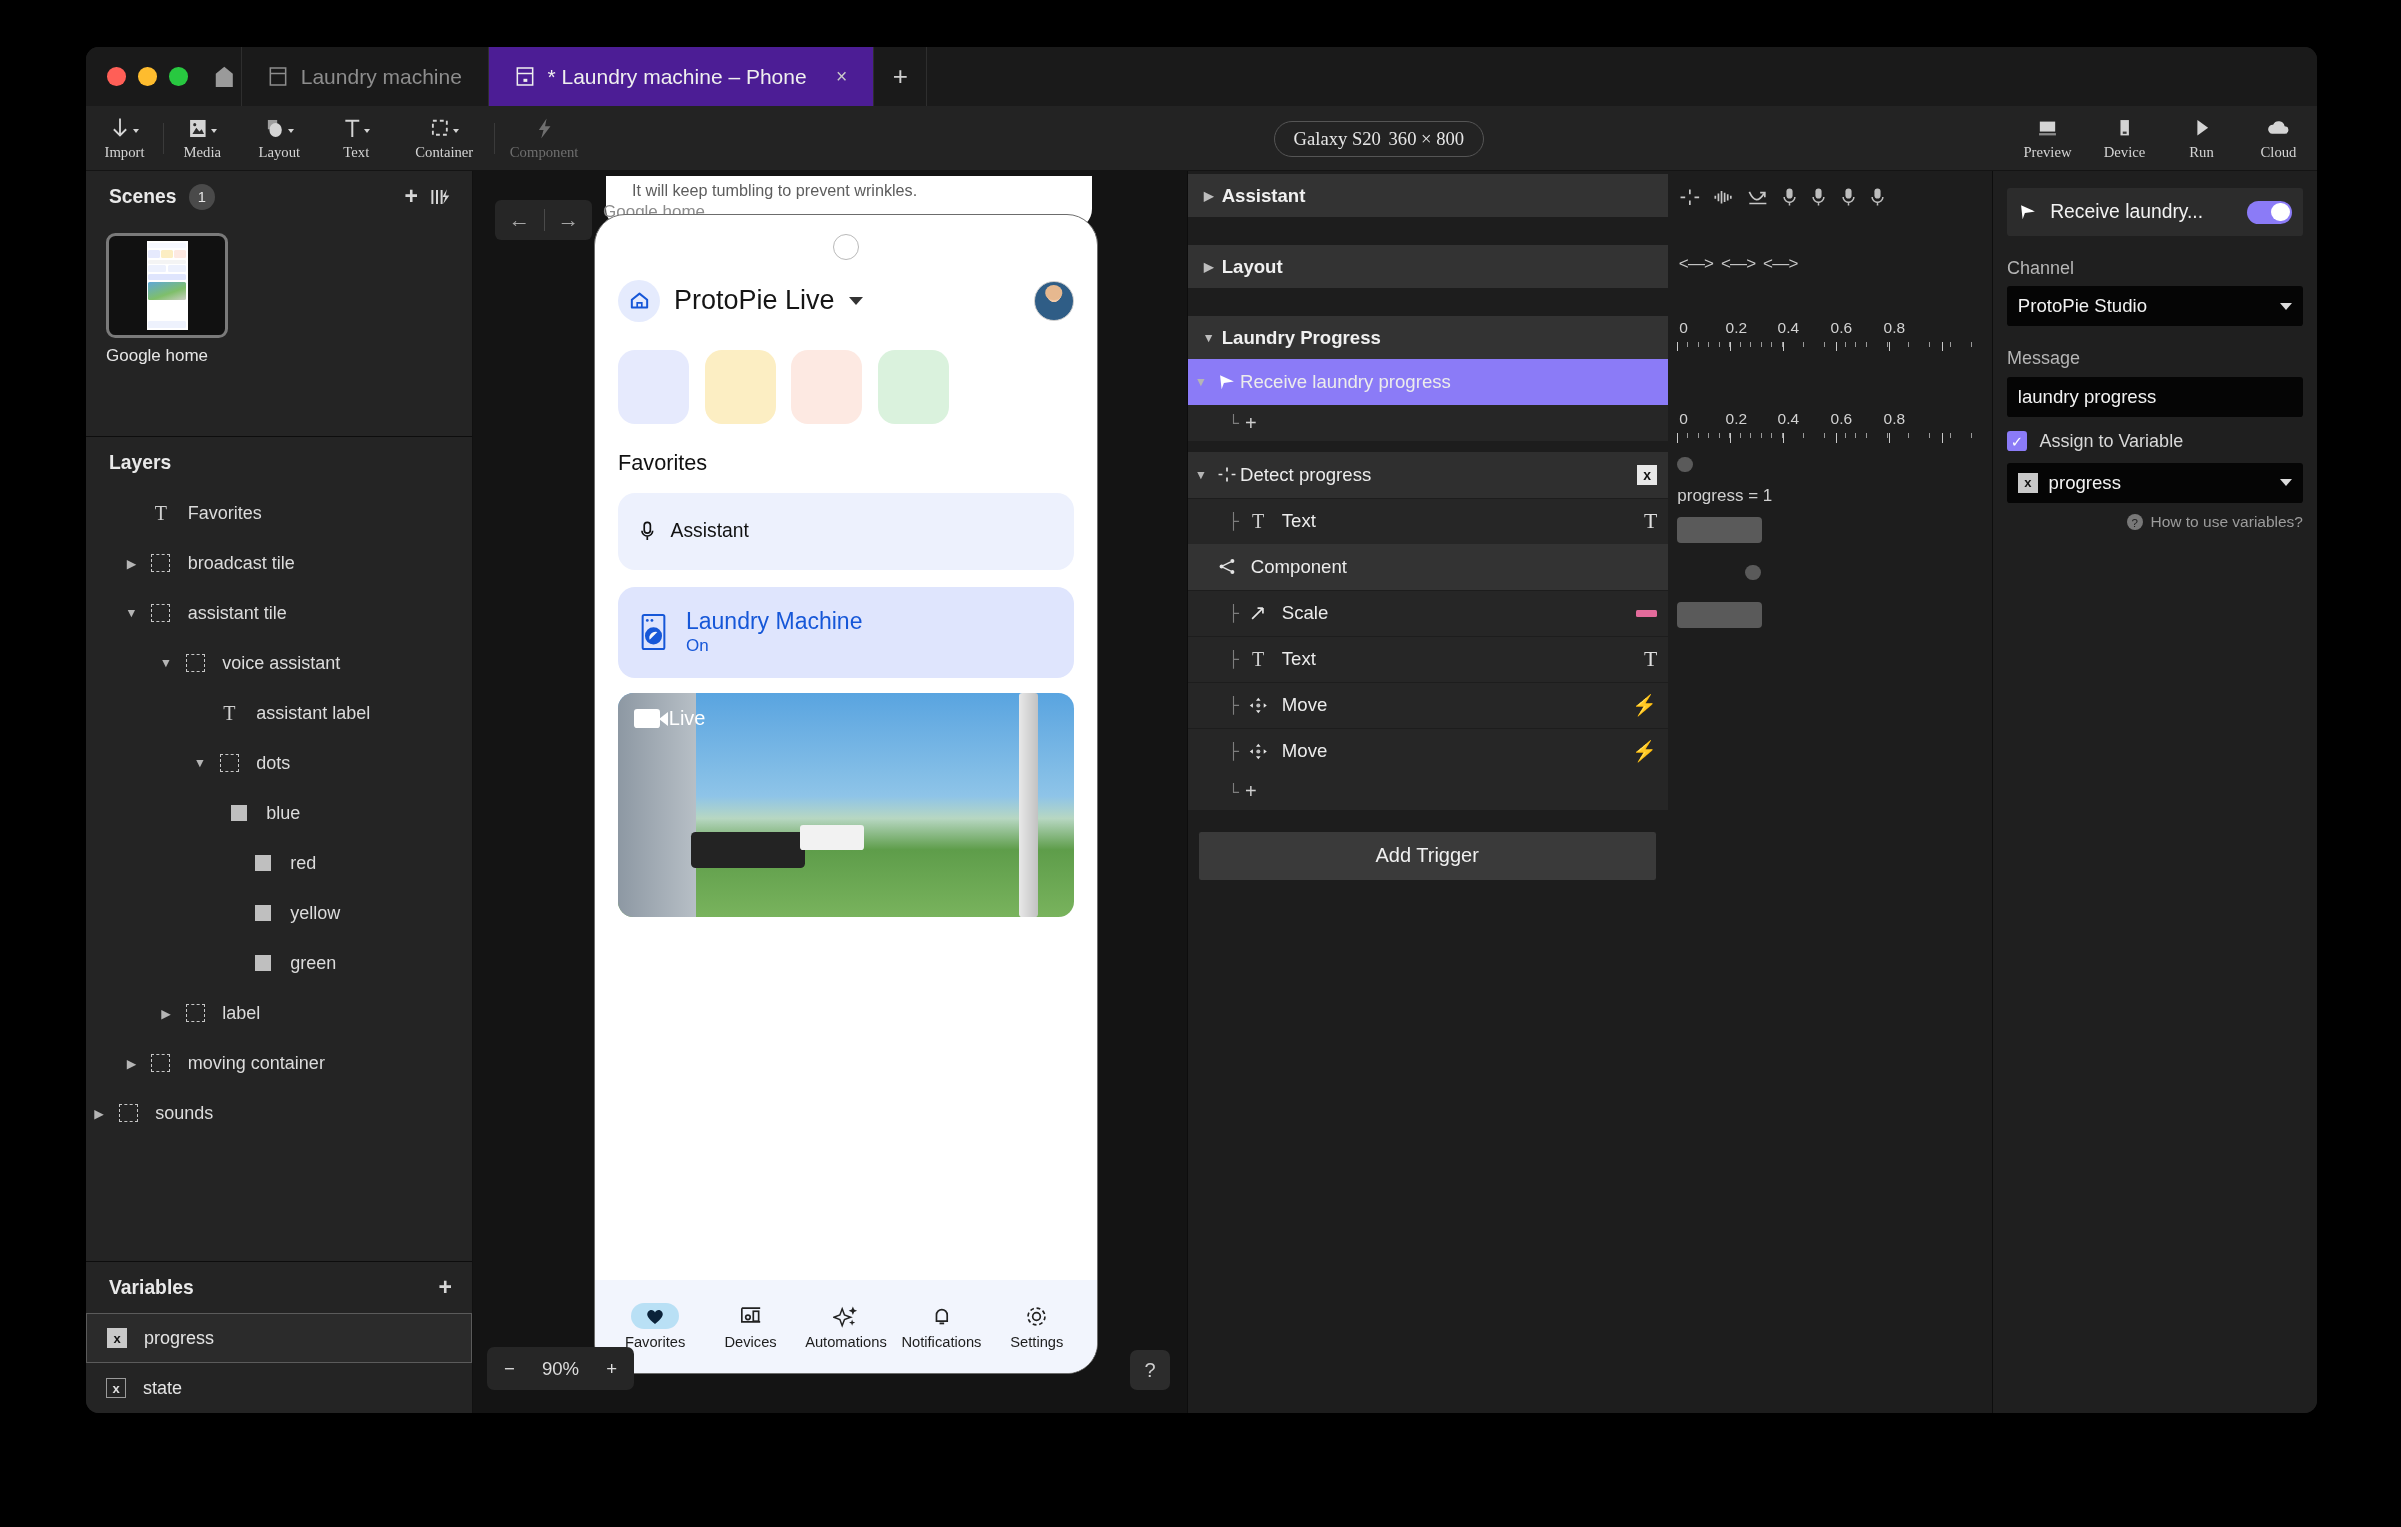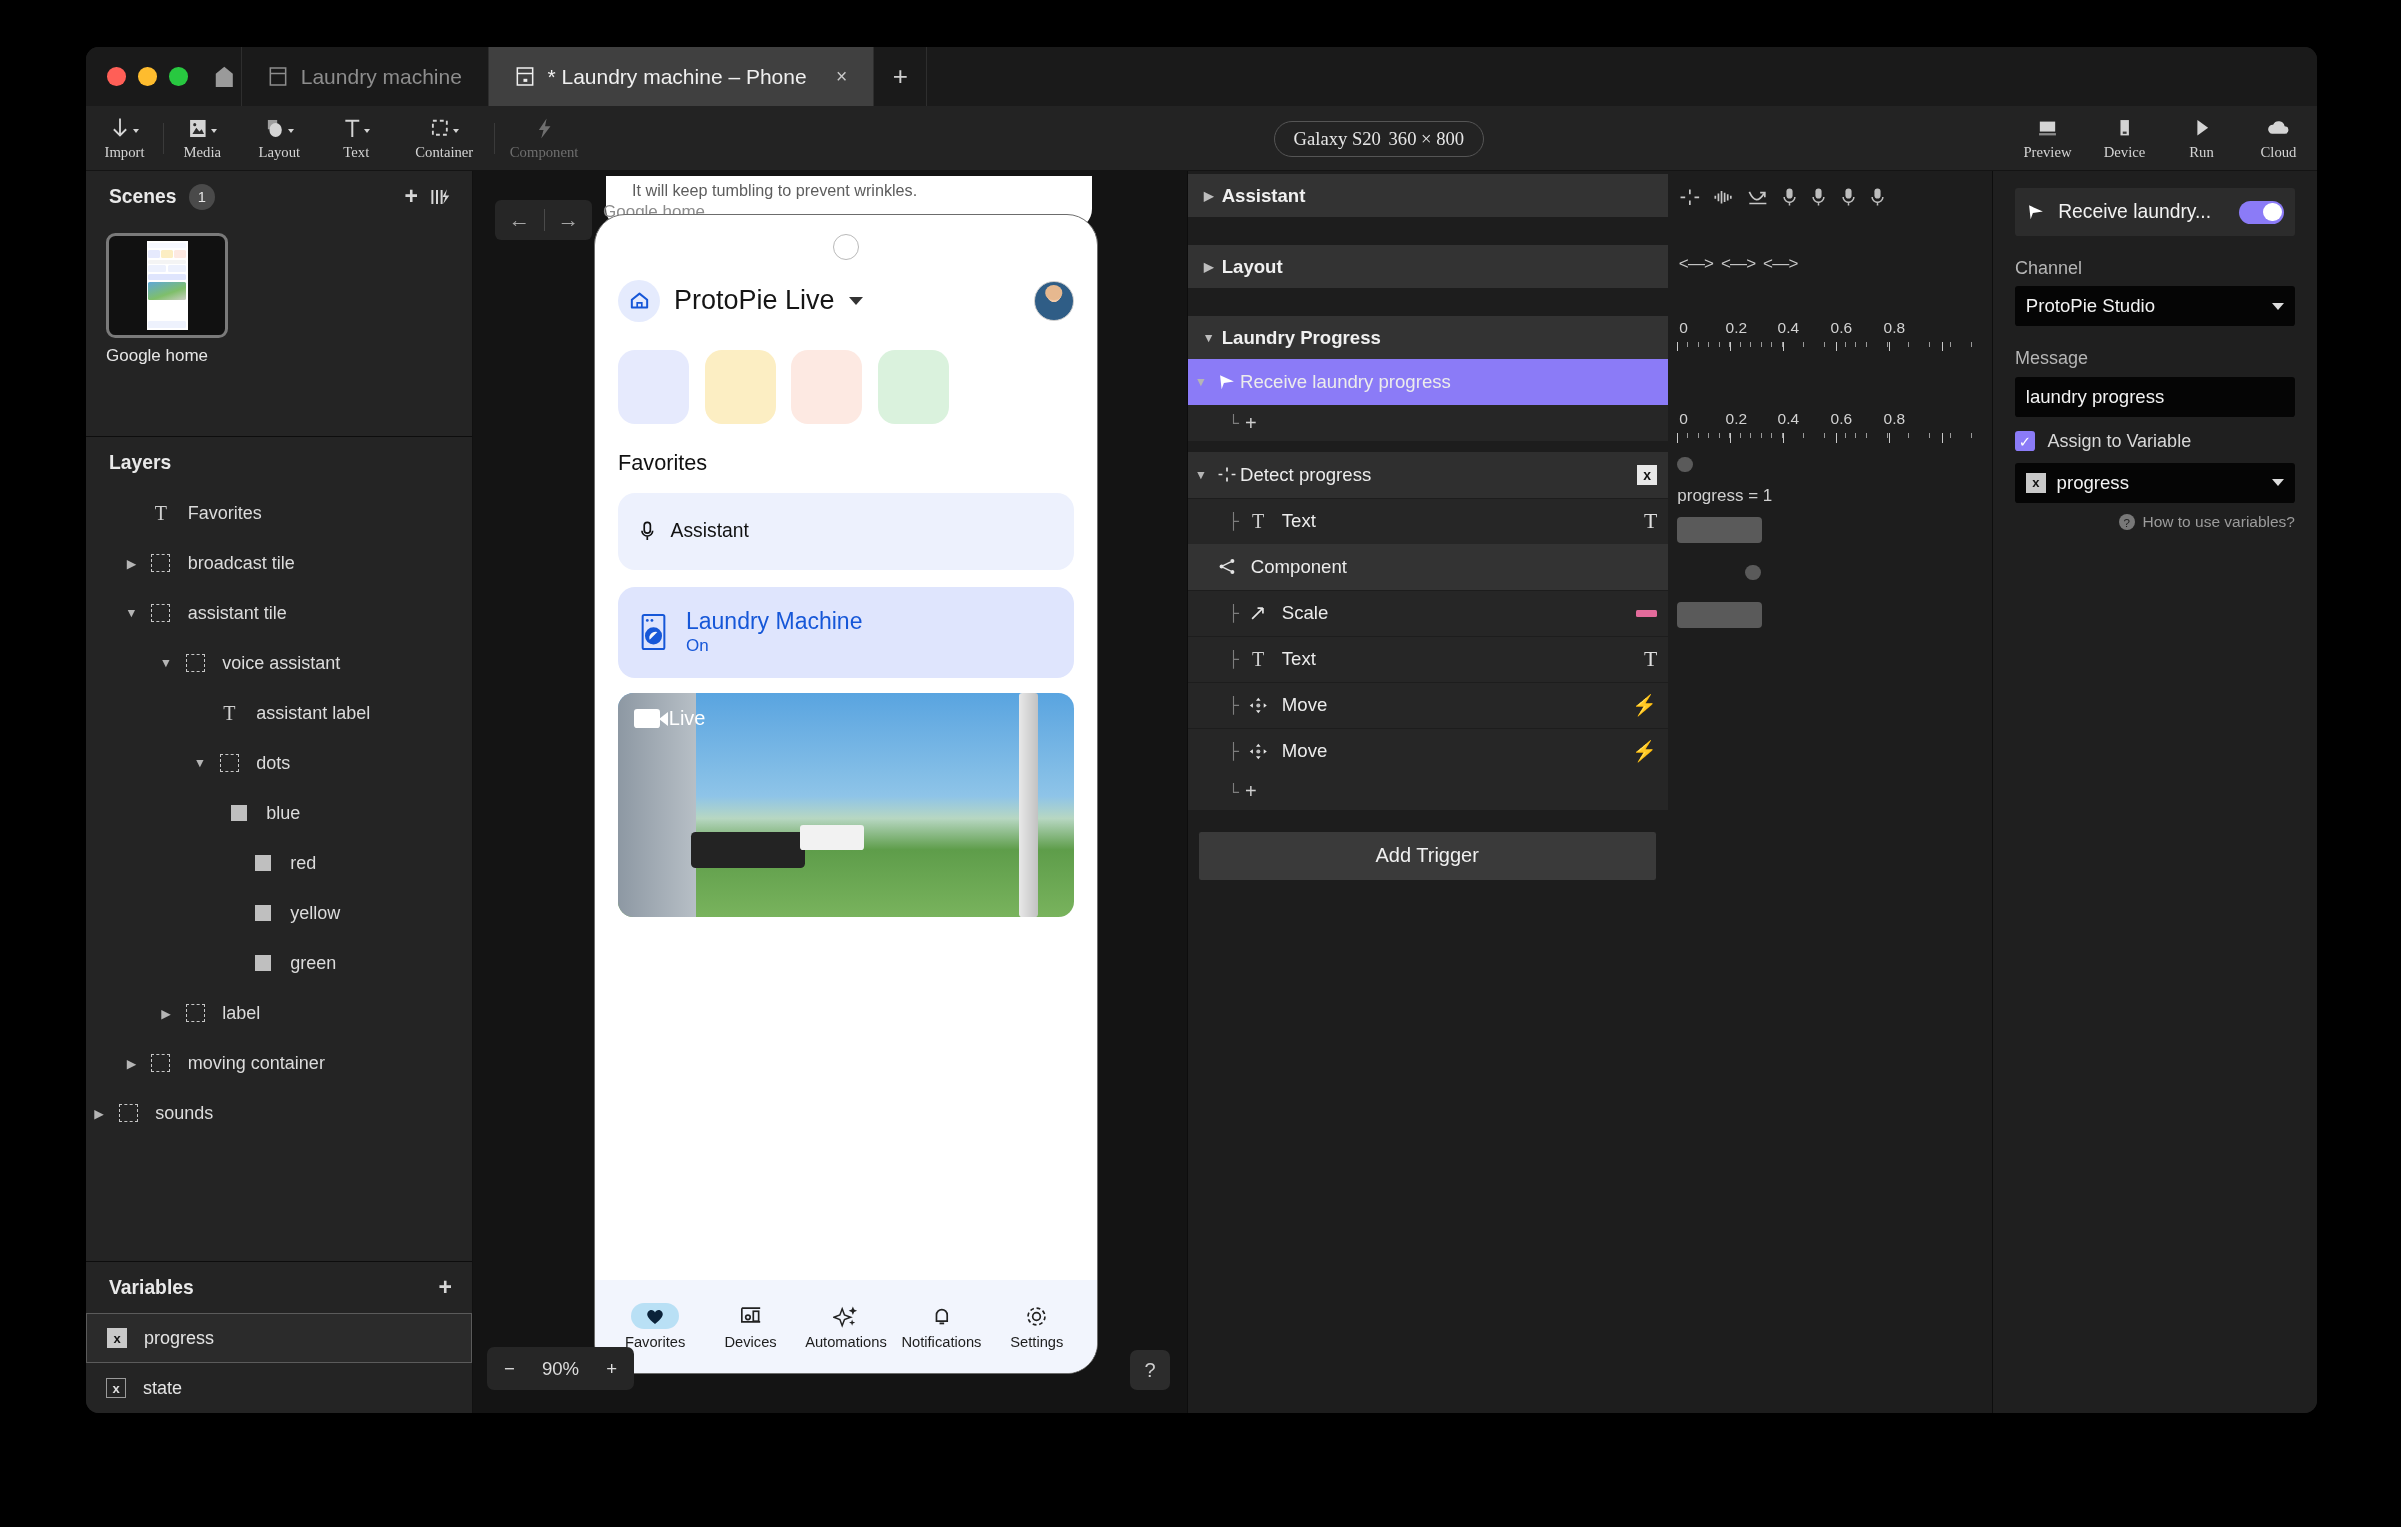--- a/index.html
+++ b/index.html
@@ -44,21 +44,21 @@
     display: flex; align-items: center; gap: 12.4px;
     padding: 0 26px;
     border-left: 0.8px solid #2e2e2e;
     border-right: 0.8px solid #2e2e2e;
     margin-left: -0.8px;
     font-size: 21px;
     color: #8d8d8d;
     height: 59px;
     min-width: 155px;
   }
-  .tab.active { background: #404040; color: #efefef; }
+  .tab.active { background: #4c1d95; color: #efefef; }
   .tab .tab-label { white-space: nowrap; }
   .tab-close { margin-left: 17px; font-size: 19.3px; color: #c9c9c9; }
   .tab-add {
     display: flex; align-items: center; justify-content: center;
     width: 53px; height: 59px;
     font-size: 26px; color: #cfcfcf;
     border-right: 0.8px solid #2e2e2e;
   }
 
   
@@ -480,21 +480,21 @@
   }
   .kf-dot { width: 15.5px; height: 15.5px; border-radius: 50%; background: #5a5a5a; }
   .kf-bar { width: 85px; height: 26px; border-radius: 3.9px; background: #5a5a5a; }
   .cond-text { color: #d0d0d0; font-size: 17px; }
 
   
   .right {
     width: 325px; flex: 0 0 325px;
     background: #1f1f1f;
     border-left: 0.8px solid #0d0d0d;
-    padding: 17px 22px;
+    padding: 17px 14px;
   }
   .prop-head {
     height: 48px; background: #2c2c2c; border-radius: 3.1px;
     display: flex; align-items: center; gap: 12.4px;
     padding: 0 10.8px;
     color: #f2f2f2; font-size: 19.3px;
   }
   .toggle {
     margin-left: auto;
     width: 45px; height: 23px; border-radius: 11.6px;

